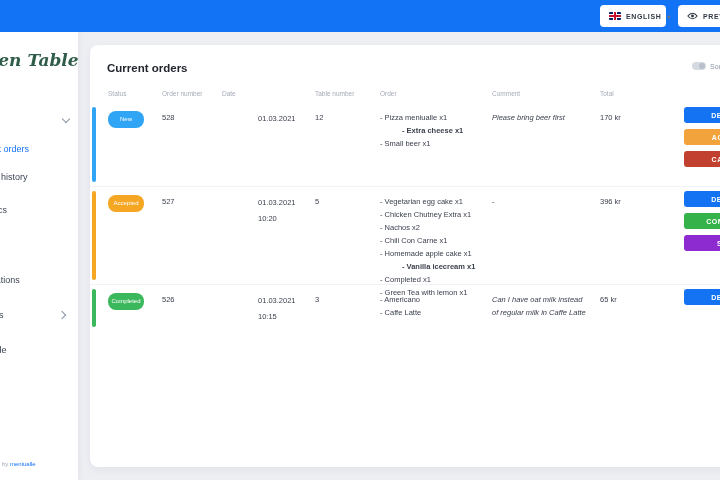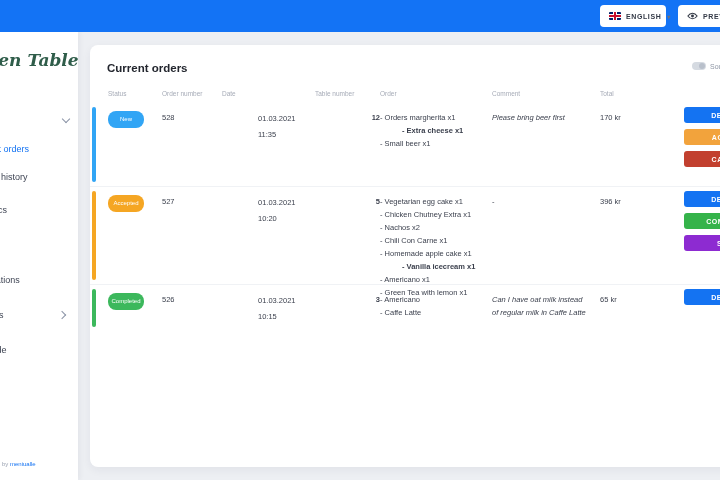--- a/index.html
+++ b/index.html
@@ -62,21 +62,21 @@
   .trow{position:relative;}
   .trow + .trow{border-top:1px solid #f0f2f5;}
   #orders .trow:nth-child(1){height:83px;}
   #orders .trow:nth-child(2){height:97px;}
   #orders .trow:nth-child(3){height:46px;}
   .bar{position:absolute;left:2px;top:4px;bottom:4px;width:4px;border-radius:2px;}
   .cell{padding-top:8px;font-size:7.5px;color:#3a3f4c;line-height:13px;box-sizing:border-box;}
   .badge{display:inline-block;width:36px;padding:2px 0;text-align:center;border-radius:8px;
     font-size:6px;color:#fff;}
   .date-line{line-height:16px;margin-left:36px;}
-  .tablenum{font-weight:bold;text-align:right;}
+  .tablenum{font-weight:normal;}
   .oitem.indent{margin-left:22px;font-weight:bold;}
   .comment{padding-right:14px;}
   .comment.italic{font-style:italic;}
   .btn-stack{padding-top:4px;}
   .abtn{width:88px;height:16px;border-radius:3px;color:#fff;font-size:7px;font-weight:bold;
     letter-spacing:.6px;display:flex;align-items:center;justify-content:center;
     margin-bottom:6px;cursor:pointer;}
 </style>
 </head>
 <body>
@@ -145,25 +145,24 @@
       <div class="th">Comment</div>
       <div class="th">Total</div>
     </div>
   <div id="orders">
       <div class="trow">
         <div class="bar" style="background: rgb(49, 165, 245);"></div>
         <div class="cell"><div class="badge" style="background: rgb(49, 165, 245);">New</div></div>
         <div class="cell">528</div>
         <div class="cell">
           <div class="date-line">01.03.2021</div>
-          <div class="date-line">11:35</div>
         </div>
         <div class="cell tablenum">12</div>
         <div class="cell">
-          <div class="oitem">- Orders margherita x1</div>
+          <div class="oitem">- Pizza meniualle x1</div>
           <div class="oitem indent">- Extra cheese x1</div>
           <div class="oitem">- Small beer x1</div>
         </div>
         <div class="cell comment italic">Please bring beer first</div>
         <div class="cell">170 kr</div>
         <div class="cell btn-stack">
           <div class="abtn" style="background: rgb(20, 115, 242);">DETAILS</div>
           <div class="abtn" style="background: rgb(242, 163, 60);">ACCEPT</div>
           <div class="abtn" style="background: rgb(194, 64, 47);">CANCEL</div>
         </div>
@@ -177,21 +176,21 @@
           <div class="date-line">10:20</div>
         </div>
         <div class="cell tablenum">5</div>
         <div class="cell">
           <div class="oitem">- Vegetarian egg cake x1</div>
           <div class="oitem">- Chicken Chutney Extra x1</div>
           <div class="oitem">- Nachos x2</div>
           <div class="oitem">- Chili Con Carne x1</div>
           <div class="oitem">- Homemade apple cake x1</div>
           <div class="oitem indent">- Vanilla icecream x1</div>
-          <div class="oitem">- Americano x1</div>
+          <div class="oitem">- Completed x1</div>
           <div class="oitem">- Green Tea with lemon x1</div>
         </div>
         <div class="cell comment">-</div>
         <div class="cell">396 kr</div>
         <div class="cell btn-stack">
           <div class="abtn" style="background: rgb(20, 115, 242);">DETAILS</div>
           <div class="abtn" style="background: rgb(53, 179, 74);">COMPLETE</div>
           <div class="abtn" style="background: rgb(141, 43, 209);">SEND</div>
         </div>
       </div>

